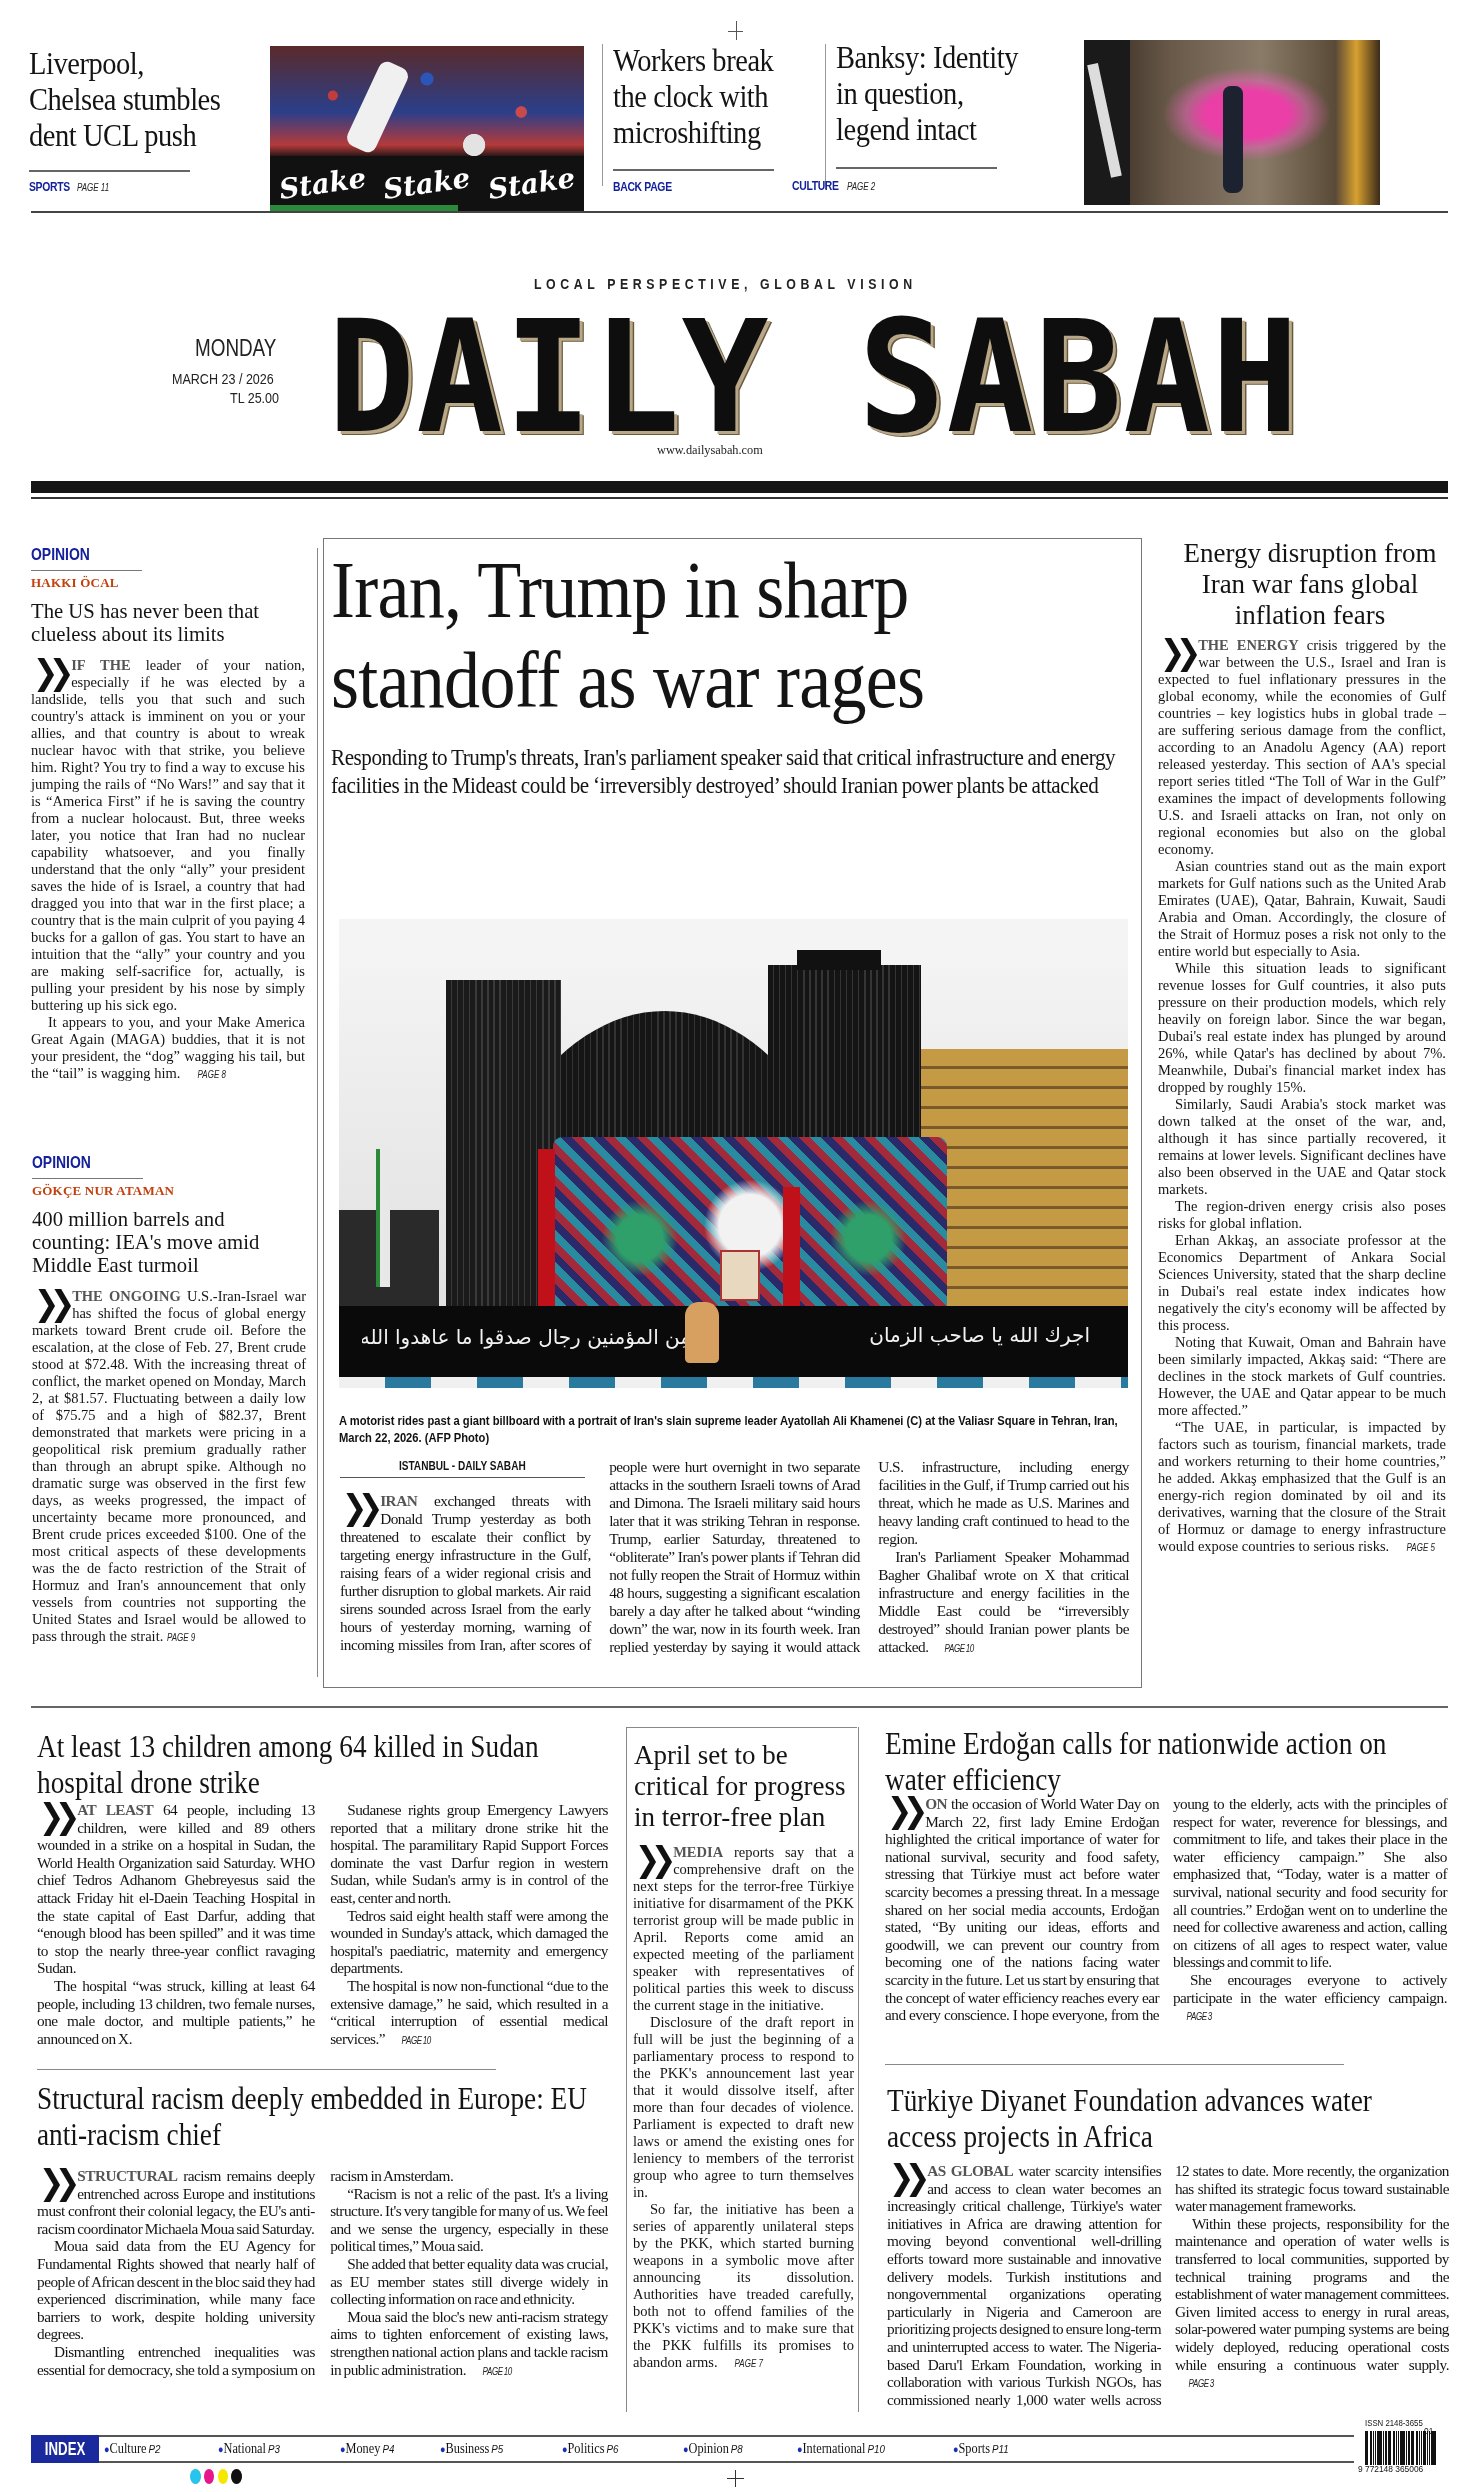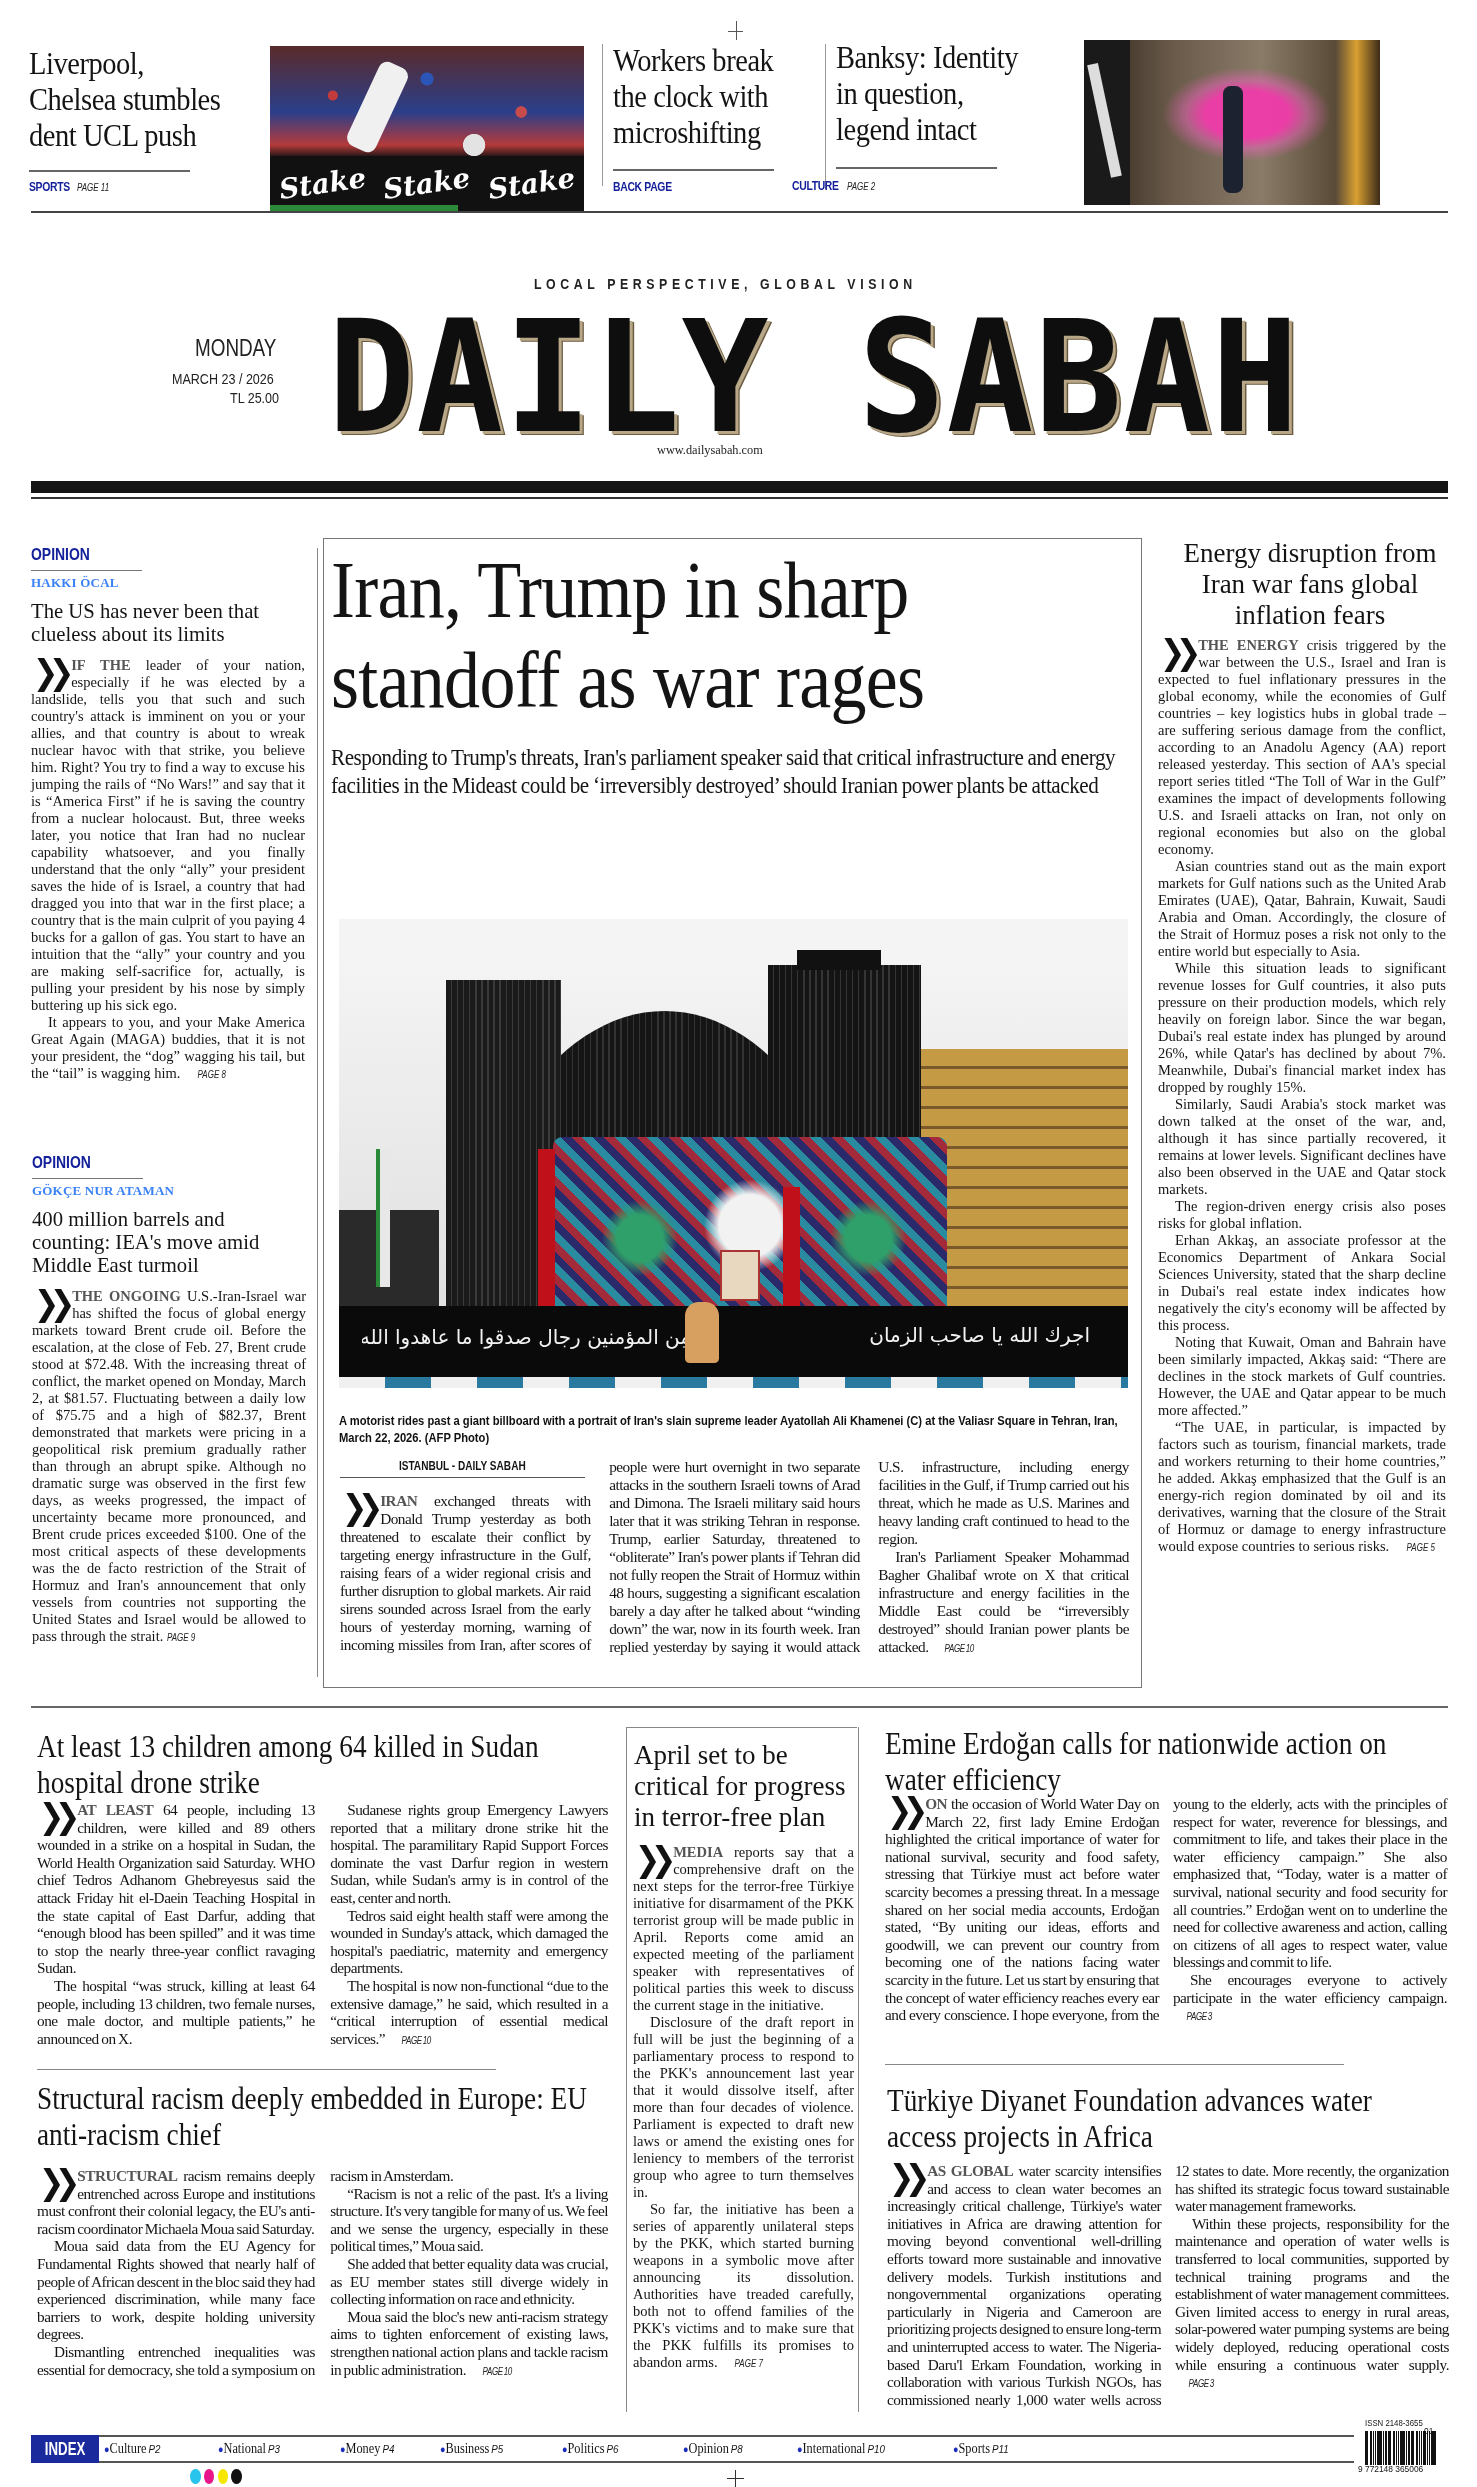--- a/index.html
+++ b/index.html
@@ -13,21 +13,21 @@
   .teaser-title { font-size: 31px; line-height: 36px; letter-spacing: -0.5px; transform: scaleX(0.92); transform-origin: left top; }
   .rule { position: absolute; height: 1.5px; background: #555; }
   .vrule { position: absolute; width: 1.5px; background: #777; }
   .body-text { font-size: 14.5px; line-height: 17px; text-align: justify; hyphens: auto; }
   .body-text p { text-indent: 17px; }
   .body-text p.lead { text-indent: 0; }
   .narrow { letter-spacing: -0.5px; word-spacing: -0.8px; }
   .chev { float: left; font-family: "DejaVu Sans", sans-serif; font-weight: 900; font-size: 34px; line-height: 31px; margin: 0 4.6px -1.5px 0; color: #111; letter-spacing: -10.7px; transform: scaleX(0.9); }
   .lead-word { color: #555; font-weight: 700; }
   .opinion-head { font-family: "Liberation Sans", sans-serif; font-weight: 700; color: #14219a; font-size: 17px; transform: scaleX(0.82); transform-origin: left; display: inline-block; }
-  .author { font-family: "Liberation Serif", serif; font-weight: 700; color: #3b82f6; font-size: 13px; letter-spacing: 0.2px; }
+  .author { font-family: "Liberation Serif", serif; font-weight: 700; color: #c2410c; font-size: 13px; letter-spacing: 0.2px; }
   .op-title { font-size: 20.7px; line-height: 23px; }
   .photo-art { position: absolute; overflow: hidden; }
   .idx-item { font-family: "Liberation Serif", serif; font-size: 14.5px; margin-right: 18.4px; white-space: nowrap; display: inline-block; transform: scaleX(0.85); transform-origin: left; }
   .idx-item .dot { color: #1b2dbd; font-size: 10.7px; }
   .idx-item .pg { font-family: "Liberation Sans", sans-serif; font-style: italic; font-size: 11.5px; }
 </style>
 </head>
 <body>
 
 <div class="abs teaser-title serif" style="left:29px; top:46px; width:222px;">Liverpool, Chelsea stumbles dent UCL push</div>

